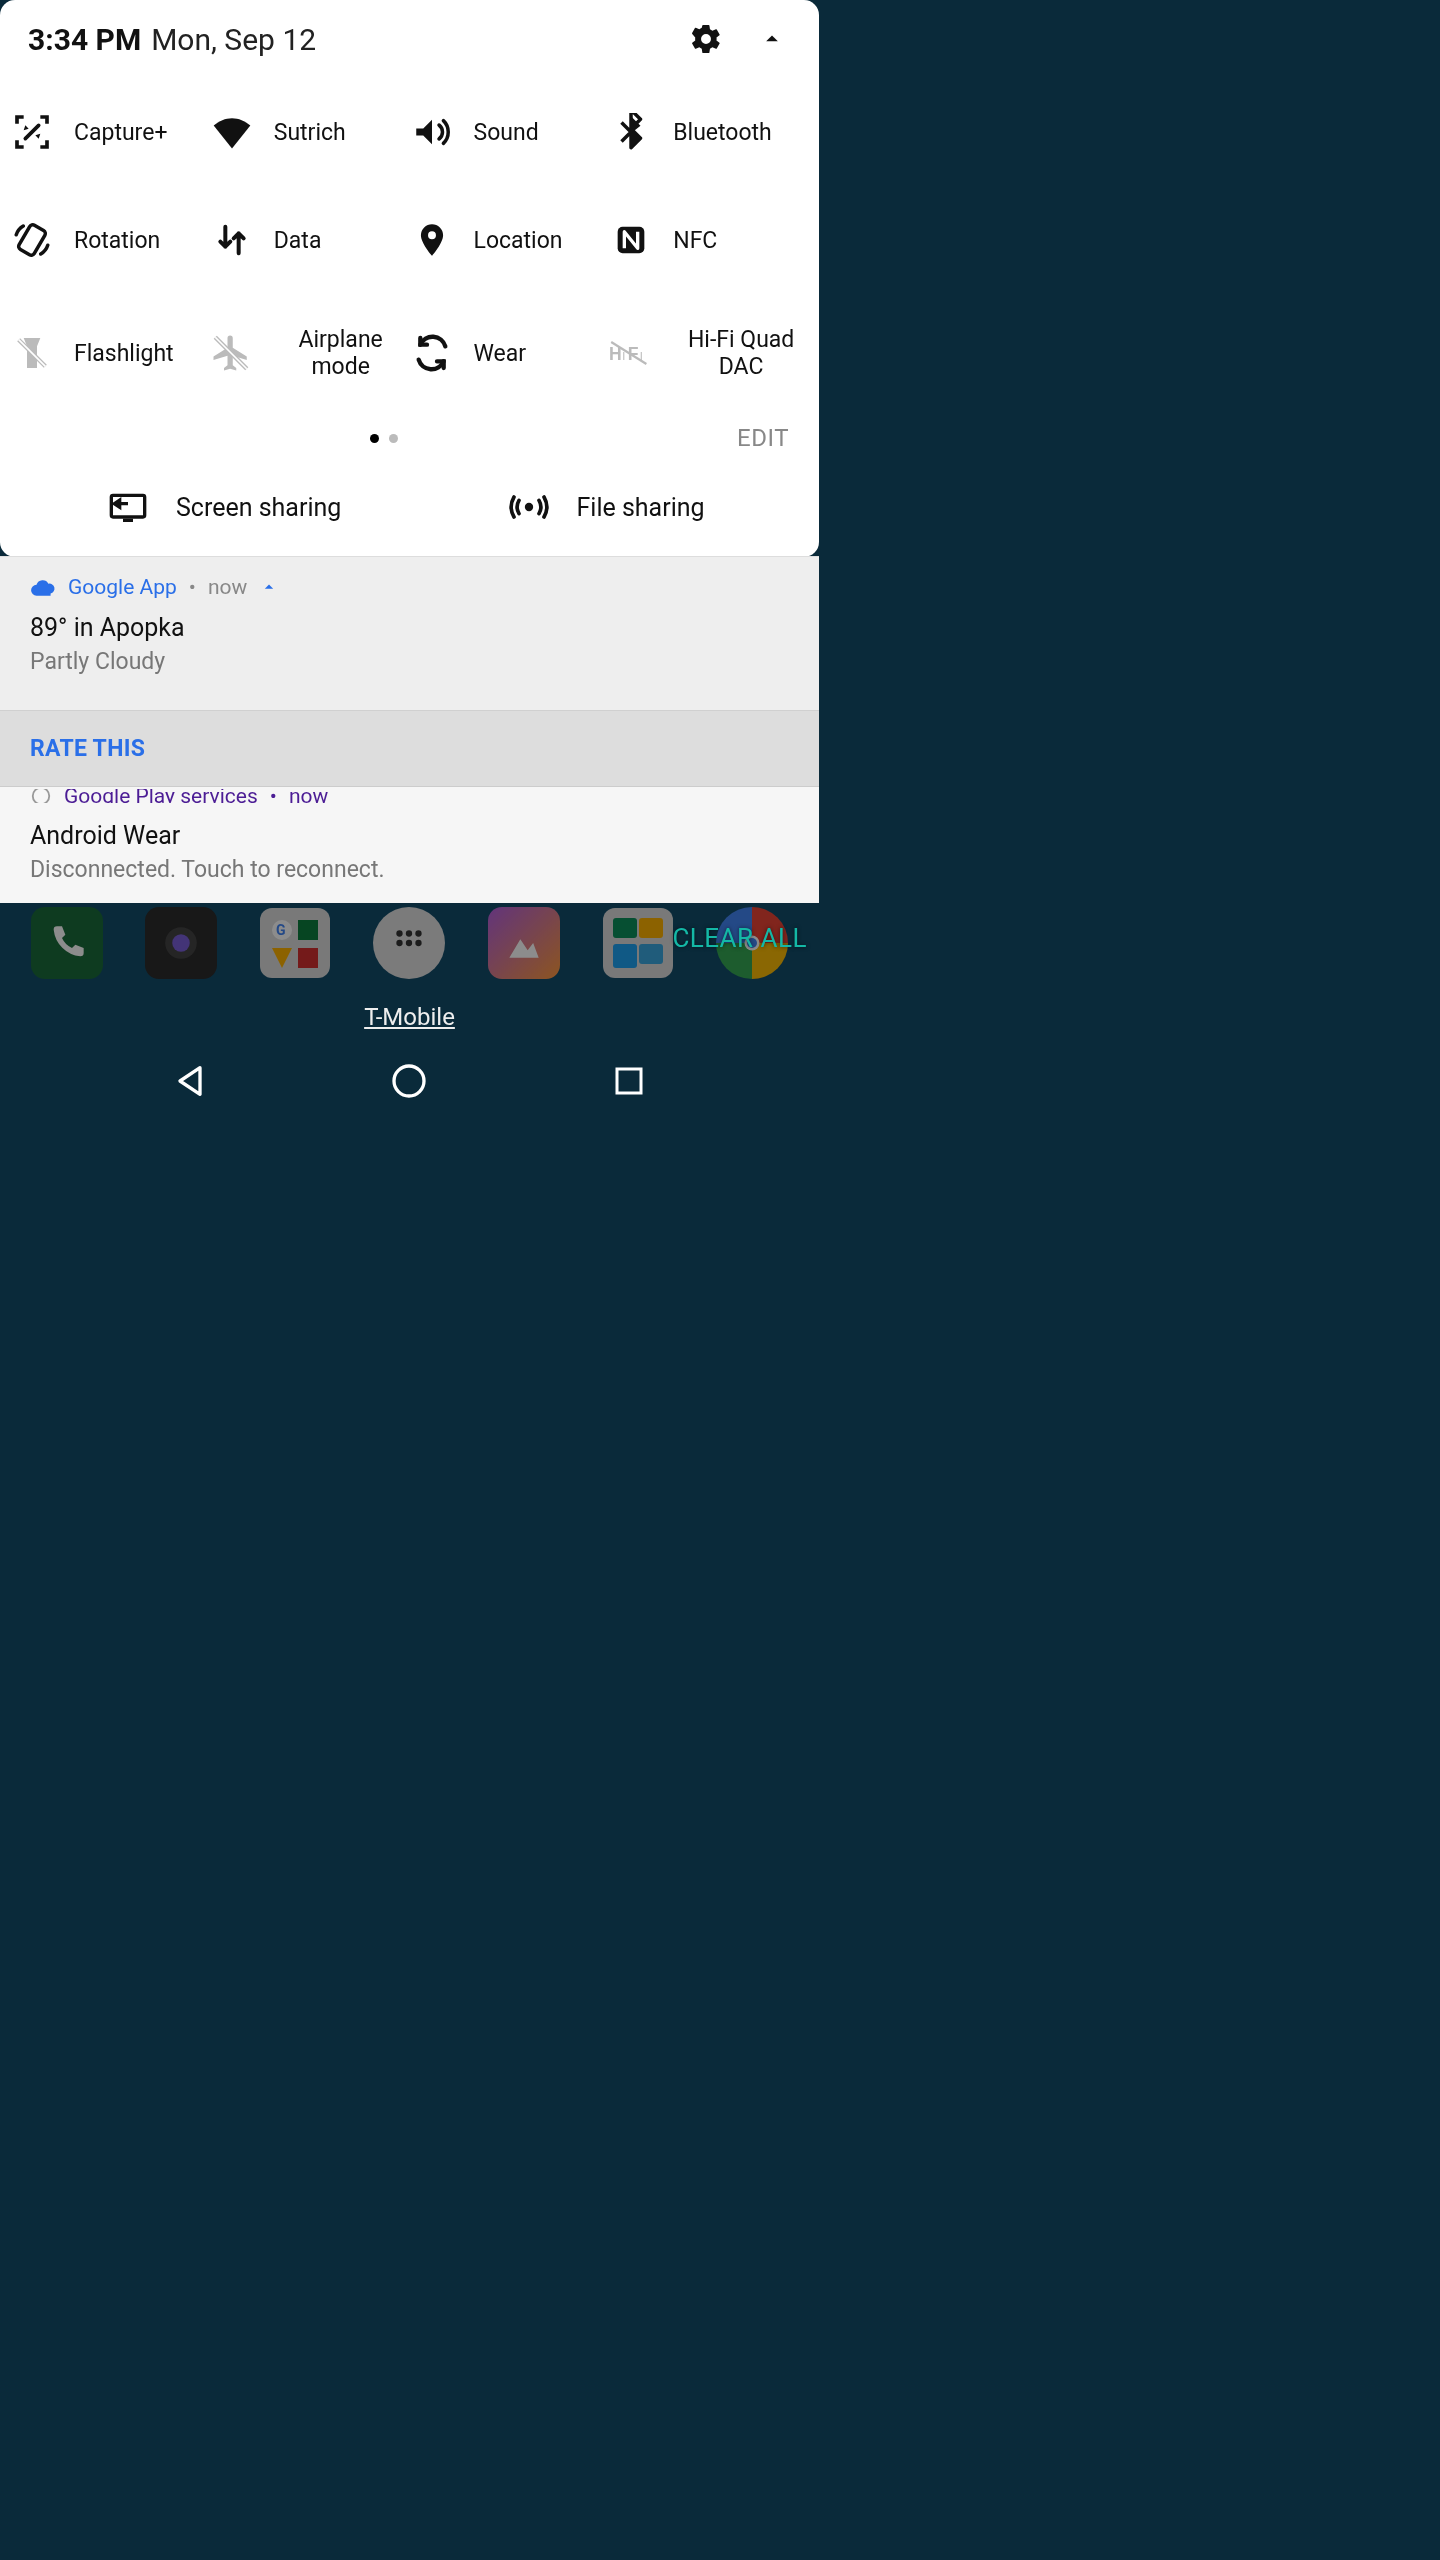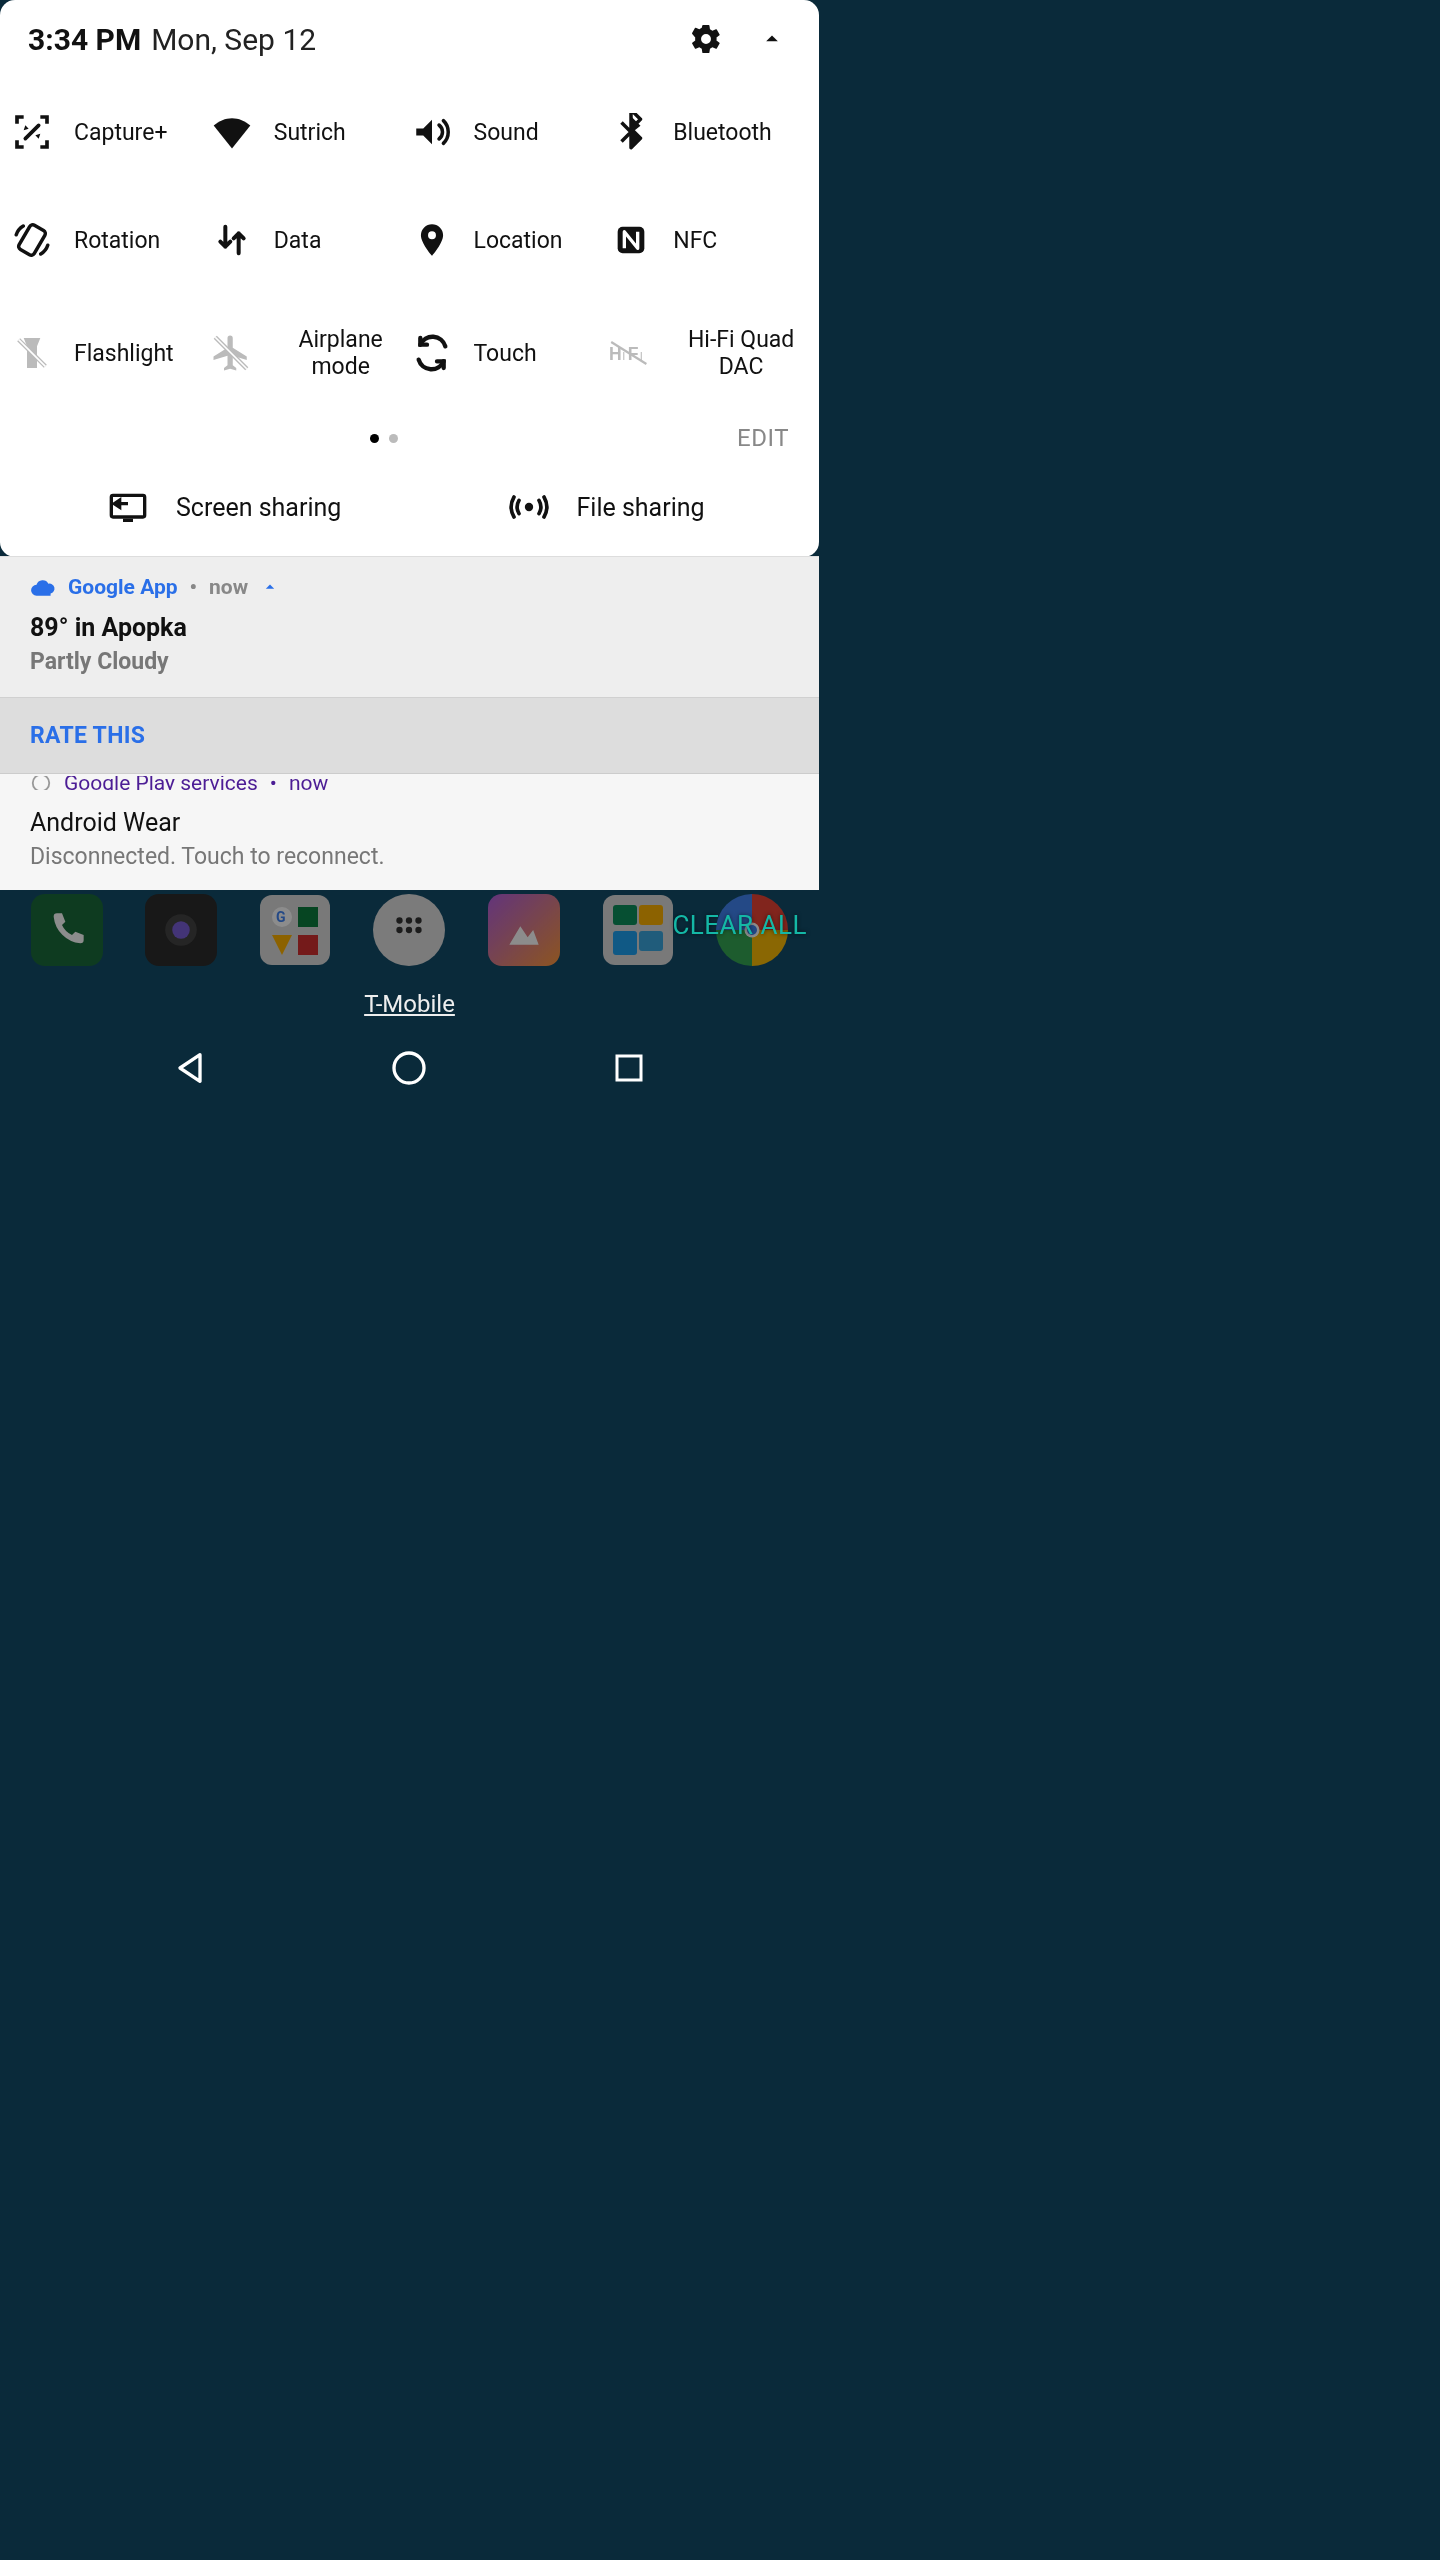--- a/index.html
+++ b/index.html
@@ -17,21 +17,21 @@
   .pager-row { display: flex; align-items: center; padding: 24px 30px 10px 30px; }
   .dots { flex:1; display:flex; justify-content:center; gap:10px; }
   .dot { width:9px; height:9px; border-radius:50%; background:#bbb; }
   .dot.active { background:#000; }
   .edit { font-size:24px; color:#888; letter-spacing:0.5px; }
   .share-row { display:flex; padding: 28px 20px 32px 20px; border-bottom:1px solid #ddd; }
   .share-half { flex:1; display:flex; align-items:center; justify-content:flex-start; padding-left: 88px; gap: 28px; }
   .share-half:last-child { padding-left: 110px; }
   .share-label { font-size:25px; color:#111; }
   .notif-area { background:#eee; }
-  .notif1 { background:#eee; padding:18px 30px 22px 30px;font-weight:bold; }
+  .notif1 { background:#eee; padding:18px 30px 35px 30px; }
   .nh { display:flex; align-items:center; gap:12px; color:#2a6fe8; font-size:21px; }
   .nh .sep { color:#888; }
   .nh .when { color:#888; }
   .weather1 { font-size:25px; color:#111; margin-top:14px; }
   .weather2 { font-size:23px; color:#777; margin-top:6px; }
   .rate { background:#ddd; padding:24px 30px; font-size:23px; font-weight:700; color:#2a6fe8; letter-spacing:0.3px; border-top:1px solid #d0d0d0; }
   .notif2 { background:#f6f6f6; padding:6px 30px 20px 30px; border-top:1px solid #ccc; position:relative; }
   .nh2 { display:flex; align-items:center; gap:12px; color:#4c1d95; font-size:21px; margin-top:-4px; overflow:hidden; height:14px; }
   .aw1 { font-size:25px; color:#111; margin-top:18px; }
   .aw2 { font-size:23px; color:#777; margin-top:6px; }
@@ -158,21 +158,21 @@
       <span class="label">Airplane mode</span>
     </div>
     <div class="tile">
       <span class="icon">
         <svg width="40" height="40" viewBox="0 0 24 24" fill="none" stroke="#111" stroke-width="2.6" stroke-linecap="round">
             <path d="M20 8A8 8 0 0 0 5 7"></path>
             <path d="M4 16a8 8 0 0 0 15 1"></path>
             <path d="M5 3v4h4M19 21v-4h-4"></path>
           </svg>
       </span>
-      <span class="label">Touch</span>
+      <span class="label">Wear</span>
     </div>
     <div class="tile">
       <span class="icon">
         <svg width="56" height="40" viewBox="0 0 40 24">
             <text x="0" y="18" font-size="16" font-weight="700" fill="#bbb" font-family="Arial">H</text>
             <text x="12" y="18" font-size="10" fill="#bbb" font-family="Arial">I</text>
             <text x="17" y="18" font-size="16" font-weight="700" fill="#bbb" font-family="Arial">F</text>
             <text x="28" y="18" font-size="10" fill="#bbb" font-family="Arial">I</text>
             <line x1="2" y1="2" x2="34" y2="22" stroke="#bbb" stroke-width="2"></line>
           </svg>

